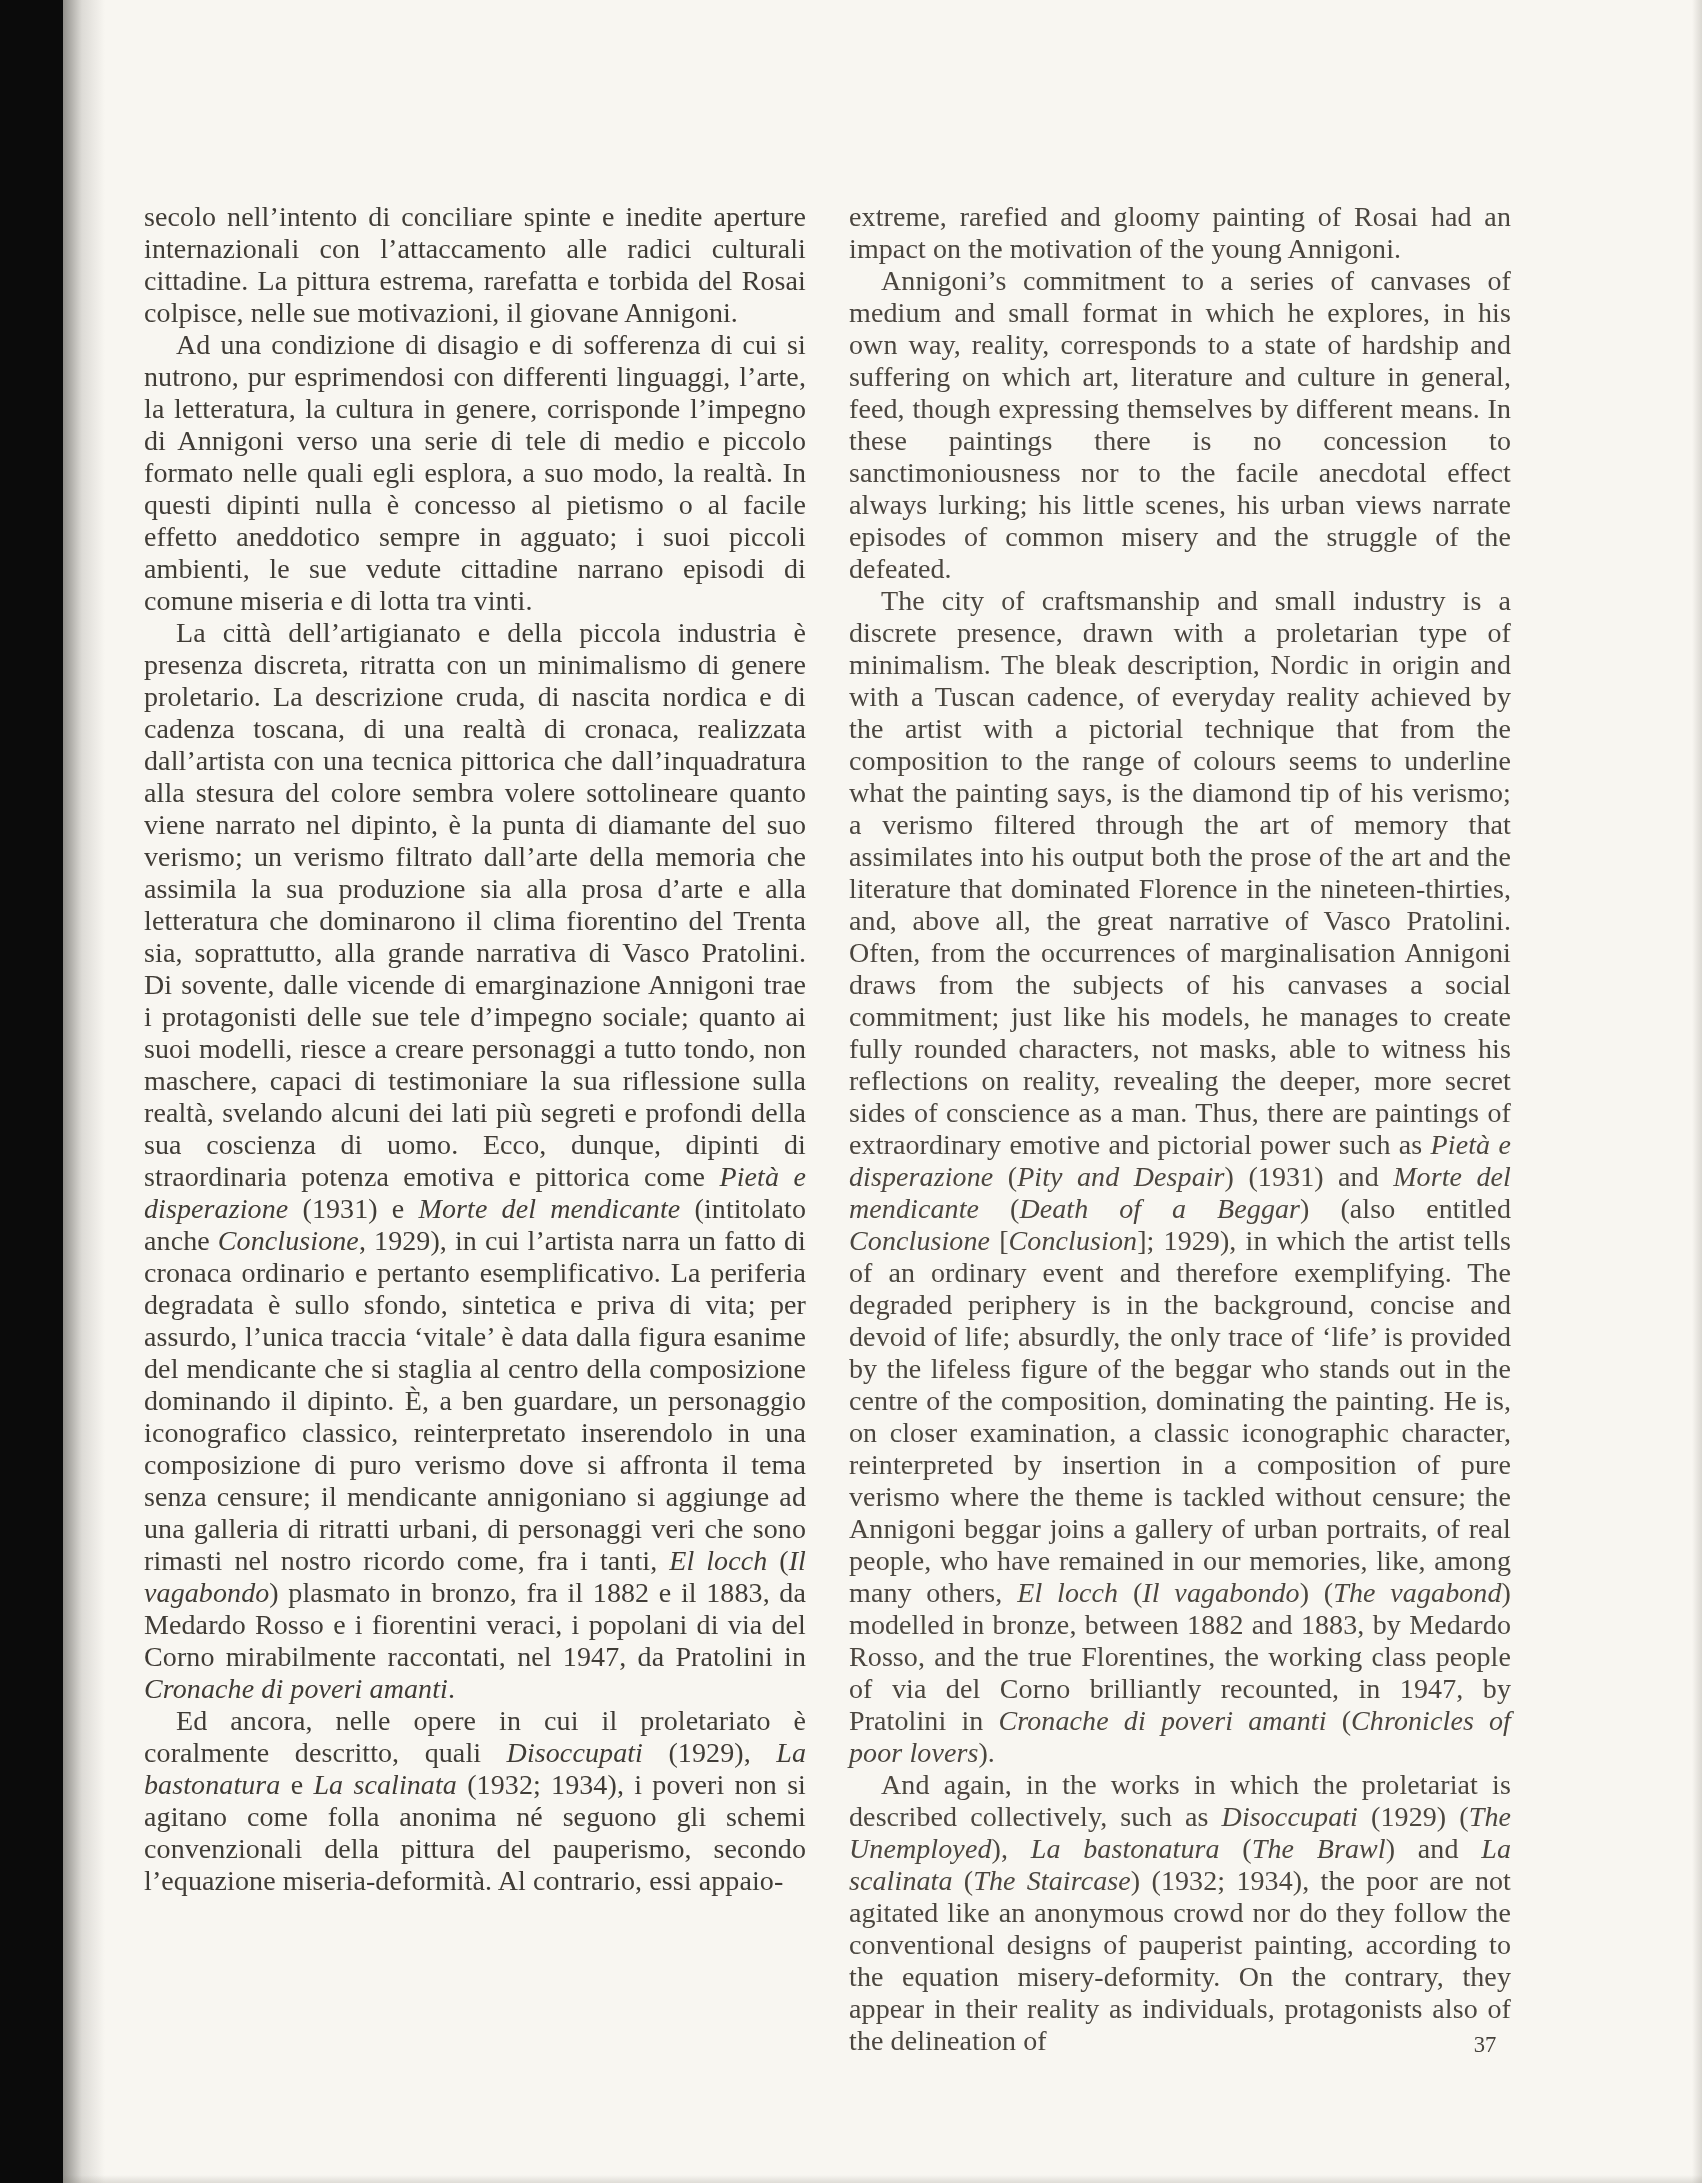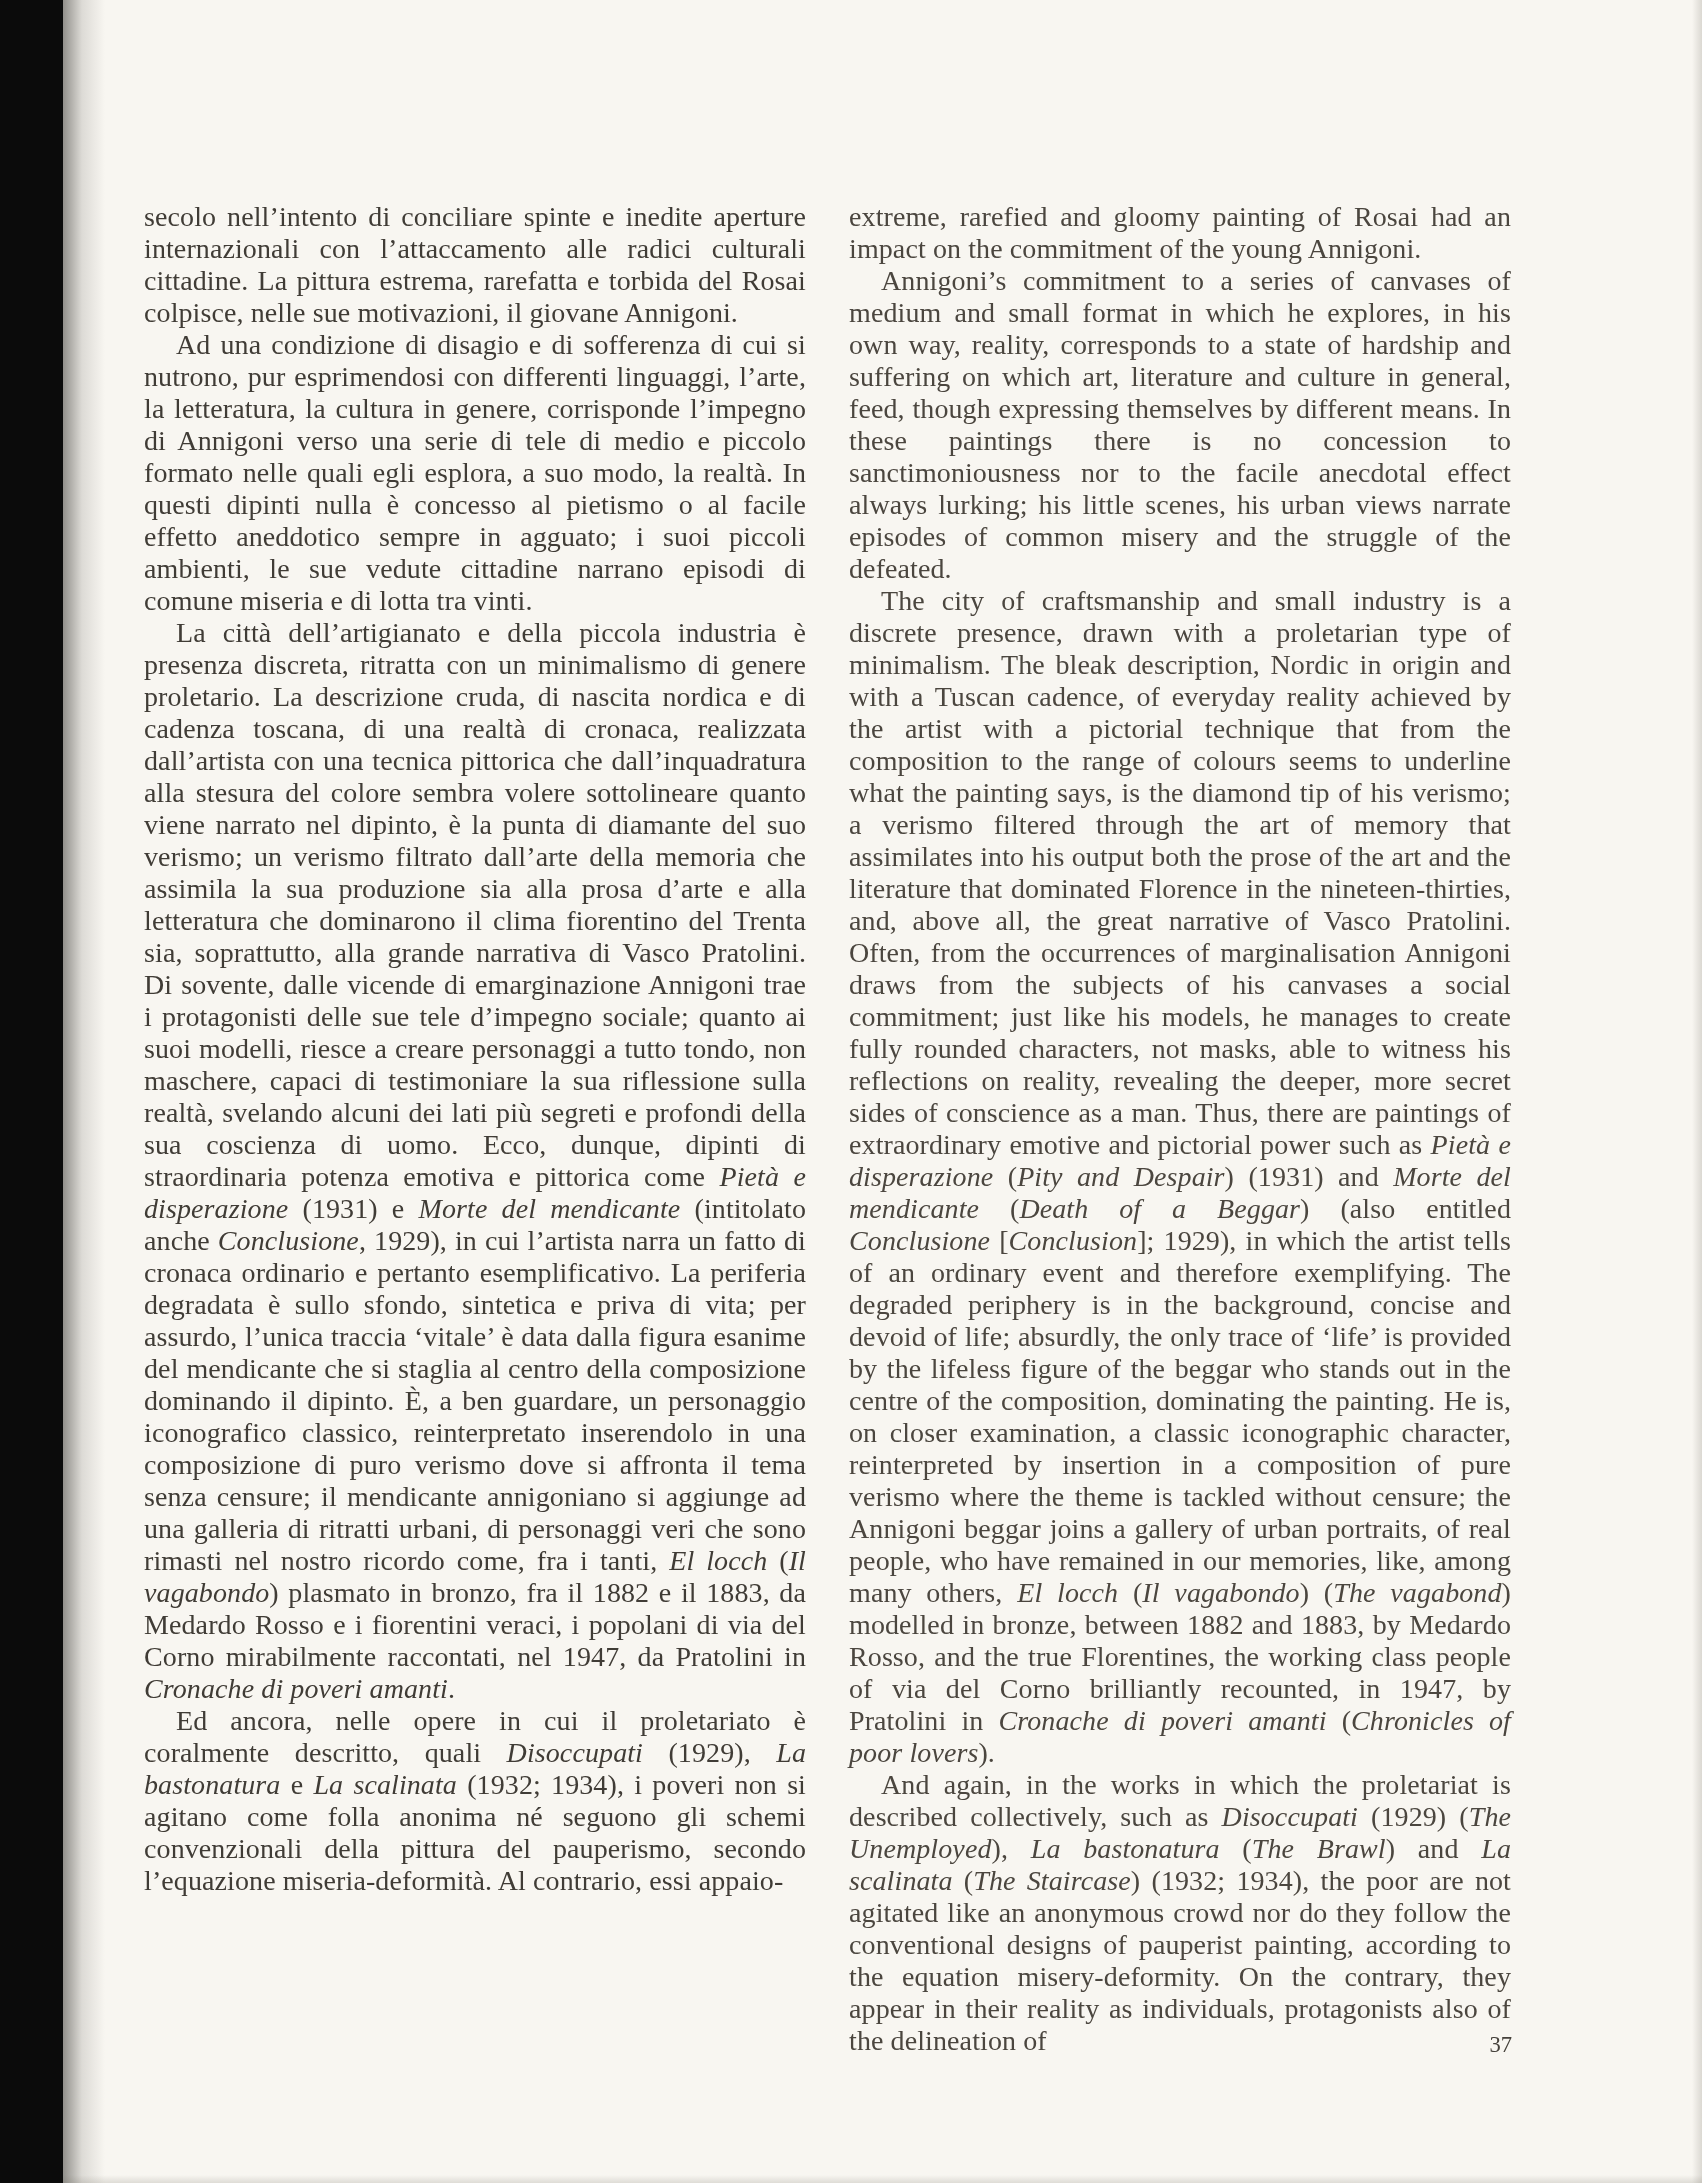--- a/index.html
+++ b/index.html
@@ -69,21 +69,21 @@
     text-indent: 32px;
   }
   .col i {
     font-style: italic;
   }
   .page-number {
     position: absolute;
     left: 1458px;
     top: 2032px;
     width: 54px;
-    text-align: right;
+    text-align: center;
     font-size: 22.6px;
     color: #45413b;
   }
 </style>
 </head>
 <body>
 
 <div class="gutter"></div>
 <div class="gutter-fade"></div>
 <div class="page-edge-right"></div>
@@ -91,21 +91,21 @@
 
 <main>
   <section class="col col-italian" lang="it">
       <p class="">secolo nell’intento di conciliare spinte e inedite aperture internazionali con l’attaccamento alle radici culturali cittadine. La pittura estrema, rarefatta e torbida del Rosai colpisce, nelle sue motivazioni, il giovane Annigoni.</p>
       <p class="indent">Ad una condizione di disagio e di sofferenza di cui si nutrono, pur esprimendosi con differenti linguaggi, l’arte, la letteratura, la cultura in genere, corrisponde l’impegno di Annigoni verso una serie di tele di medio e piccolo formato nelle quali egli esplora, a suo modo, la realtà. In questi dipinti nulla è concesso al pietismo o al facile effetto aneddotico sempre in agguato; i suoi piccoli ambienti, le sue vedute cittadine narrano episodi di comune miseria e di lotta tra vinti.</p>
       <p class="indent">La città dell’artigianato e della piccola industria è presenza discreta, ritratta con un minimalismo di genere proletario. La descrizione cruda, di nascita nordica e di cadenza toscana, di una realtà di cronaca, realizzata dall’artista con una tecnica pittorica che dall’inquadratura alla stesura del colore sembra volere sottolineare quanto viene narrato nel dipinto, è la punta di diamante del suo verismo; un verismo filtrato dall’arte della memoria che assimila la sua produzione sia alla prosa d’arte e alla letteratura che dominarono il clima fiorentino del Trenta sia, soprattutto, alla grande narrativa di Vasco Pratolini. Di sovente, dalle vicende di emarginazione Annigoni trae i protagonisti delle sue tele d’impegno sociale; quanto ai suoi modelli, riesce a creare personaggi a tutto tondo, non maschere, capaci di testimoniare la sua riflessione sulla realtà, svelando alcuni dei lati più segreti e profondi della sua coscienza di uomo. Ecco, dunque, dipinti di straordinaria potenza emotiva e pittorica come <i>Pietà e disperazione</i> (1931) e <i>Morte del mendicante</i> (intitolato anche <i>Conclusione</i>, 1929), in cui l’artista narra un fatto di cronaca ordinario e pertanto esemplificativo. La periferia degradata è sullo sfondo, sintetica e priva di vita; per assurdo, l’unica traccia ‘vitale’ è data dalla figura esanime del mendicante che si staglia al centro della composizione dominando il dipinto. È, a ben guardare, un personaggio iconografico classico, reinterpretato inserendolo in una composizione di puro verismo dove si affronta il tema senza censure; il mendicante annigoniano si aggiunge ad una galleria di ritratti urbani, di personaggi veri che sono rimasti nel nostro ricordo come, fra i tanti, <i>El locch</i> (<i>Il vagabondo</i>) plasmato in bronzo, fra il 1882 e il 1883, da Medardo Rosso e i fiorentini veraci, i popolani di via del Corno mirabilmente raccontati, nel 1947, da Pratolini in <i>Cronache di poveri amanti</i>.</p>
       <p class="indent">Ed ancora, nelle opere in cui il proletariato è coralmente descritto, quali <i>Disoccupati</i> (1929), <i>La bastonatura</i> e <i>La scalinata</i> (1932; 1934), i poveri non si agitano come folla anonima né seguono gli schemi convenzionali della pittura del pauperismo, secondo l’equazione miseria-deformità. Al contrario, essi appaio-</p>
     </section>
 
   <section class="col col-english" lang="en">
-      <p class="">extreme, rarefied and gloomy painting of Rosai had an impact on the commitment of the young Annigoni.</p>
+      <p class="">extreme, rarefied and gloomy painting of Rosai had an impact on the motivation of the young Annigoni.</p>
       <p class="indent">Annigoni’s commitment to a series of canvases of medium and small format in which he explores, in his own way, reality, corresponds to a state of hardship and suffering on which art, literature and culture in general, feed, though expressing themselves by different means. In these paintings there is no concession to sanctimoniousness nor to the facile anecdotal effect always lurking; his little scenes, his urban views narrate episodes of common misery and the struggle of the defeated.</p>
       <p class="indent">The city of craftsmanship and small industry is a discrete presence, drawn with a proletarian type of minimalism. The bleak description, Nordic in origin and with a Tuscan cadence, of everyday reality achieved by the artist with a pictorial technique that from the composition to the range of colours seems to underline what the painting says, is the diamond tip of his verismo; a verismo filtered through the art of memory that assimilates into his output both the prose of the art and the literature that dominated Florence in the nineteen-thirties, and, above all, the great narrative of Vasco Pratolini. Often, from the occurrences of marginalisation Annigoni draws from the subjects of his canvases a social commitment; just like his models, he manages to create fully rounded characters, not masks, able to witness his reflections on reality, revealing the deeper, more secret sides of conscience as a man. Thus, there are paintings of extraordinary emotive and pictorial power such as <i>Pietà e disperazione</i> (<i>Pity and Despair</i>) (1931) and <i>Morte del mendicante</i> (<i>Death of a Beggar</i>) (also entitled <i>Conclusione</i> [<i>Conclusion</i>]; 1929), in which the artist tells of an ordinary event and therefore exemplifying. The degraded periphery is in the background, concise and devoid of life; absurdly, the only trace of ‘life’ is provided by the lifeless figure of the beggar who stands out in the centre of the composition, dominating the painting. He is, on closer examination, a classic iconographic character, reinterpreted by insertion in a composition of pure verismo where the theme is tackled without censure; the Annigoni beggar joins a gallery of urban portraits, of real people, who have remained in our memories, like, among many others, <i>El locch</i> (<i>Il vagabondo</i>) (<i>The vagabond</i>) modelled in bronze, between 1882 and 1883, by Medardo Rosso, and the true Florentines, the working class people of via del Corno brilliantly recounted, in 1947, by Pratolini in <i>Cronache di poveri amanti</i> (<i>Chronicles of poor lovers</i>).</p>
       <p class="indent">And again, in the works in which the proletariat is described collectively, such as <i>Disoccupati</i> (1929) (<i>The Unemployed</i>), <i>La bastonatura</i> (<i>The Brawl</i>) and <i>La scalinata</i> (<i>The Staircase</i>) (1932; 1934), the poor are not agitated like an anonymous crowd nor do they follow the conventional designs of pauperist painting, according to the equation misery-deformity. On the contrary, they appear in their reality as individuals, protagonists also of the delineation of</p>
     </section>
 
   <div class="page-number">37</div>
 </main>
 
 
 </body></html>

